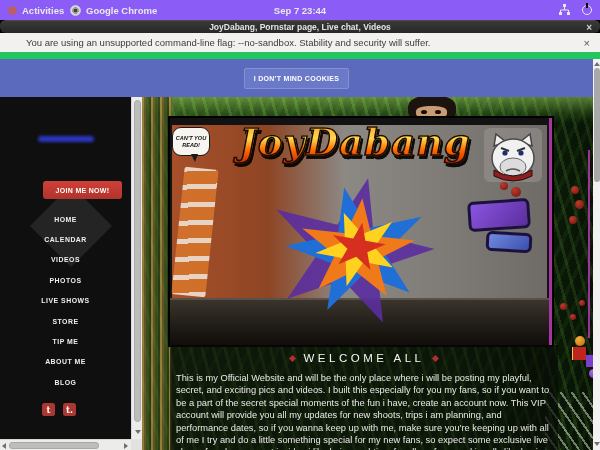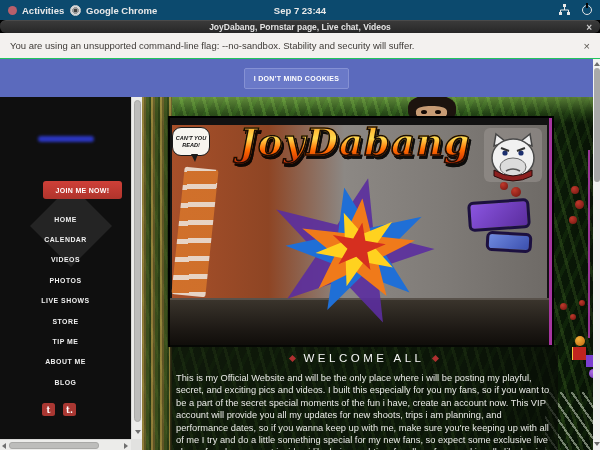--- a/index.html
+++ b/index.html
@@ -1,33 +1,33 @@
 <!DOCTYPE html>
 <html><head>
 <meta charset="utf-8">
 <style>
   * { margin:0; padding:0; box-sizing:border-box; }
   body { font-family:"Liberation Sans", sans-serif; background:#000; }
   #screen { position:relative; width:600px; height:450px; overflow:hidden; background:#000; }
 
   
-  .gnome-bar { position:absolute; left:0; top:0; width:600px; height:20px; background:#0c4a6e; color:#e9e9e9; font-size:9.5px; font-weight:bold; }
+  .gnome-bar { position:absolute; left:0; top:0; width:600px; height:20px; background:#8b5cf6; color:#e9e9e9; font-size:9.5px; font-weight:bold; }
   .gnome-bar .item { position:absolute; top:0; height:20px; display:flex; align-items:center; gap:5px; }
   .act-dot { width:9px; height:9px; border-radius:50%; background:#b85f6b; }
   .chrome-ico { width:11px; height:11px; border-radius:50%; background:radial-gradient(circle at 50% 50%, #3f3f3f 0 25%, #9a9a9a 26% 55%, #d9d9d9 56%); border:1px solid #cfcfcf; }
   .pwr { width:10px; height:10px; border:1.4px solid #e6e6e6; border-radius:50%; position:relative; }
   .pwr::after { content:""; position:absolute; left:3.2px; top:-3px; width:1.6px; height:5px; background:#060606; box-shadow:inset 0 0 0 2px #060606; }
   .pwr::before { content:""; position:absolute; left:3.6px; top:-2.5px; width:1.4px; height:4.5px; background:#e6e6e6; }
 
   
   .titlebar { position:absolute; left:0; top:20px; width:600px; height:13px; background:linear-gradient(180deg,#3a3a3a,#272727); border-top:1px solid #4a4a4a; color:#e4e4e4; font-size:8.5px; font-weight:bold; display:flex; align-items:center; justify-content:center;border-radius:6px; }
   .titlebar .close { position:absolute; right:8px; top:1px; color:#cfcfcf; font-size:10px; cursor:default; }
 
   
-  .infobar { position:absolute; left:0; top:33px; width:600px; height:26px; background:#f3f1ef; border-bottom:1px solid #22c55e; color:#3e3a36; font-size:9.5px; display:flex; align-items:center; padding:0 10px; }
+  .infobar { position:absolute; left:0; top:33px; width:600px; height:26px; background:#f3f1ef; border-bottom:7px solid #22c55e; color:#3e3a36; font-size:9.5px; display:flex; align-items:center; padding:0 26px; }
   .infobar .close { position:absolute; right:10px; color:#5a5650; font-size:11px; }
 
   
   .cookie-bar { position:absolute; left:0; top:59px; width:593px; height:38px; background:#5b6abd; display:flex; align-items:center; justify-content:center; gap:14px; }
   .cookie-bar .msg { color:#e2e6f7; font-size:8.4px; }
   .cookie-btn { background:#6a79c8; border:1px solid #8591d4; border-radius:2px; color:#fff; font-size:7px; font-weight:bold; padding:6px 9px; letter-spacing:.3px; }
 
   
   .jungle { position:absolute; left:0; top:97px; width:593px; height:353px;
     background:

